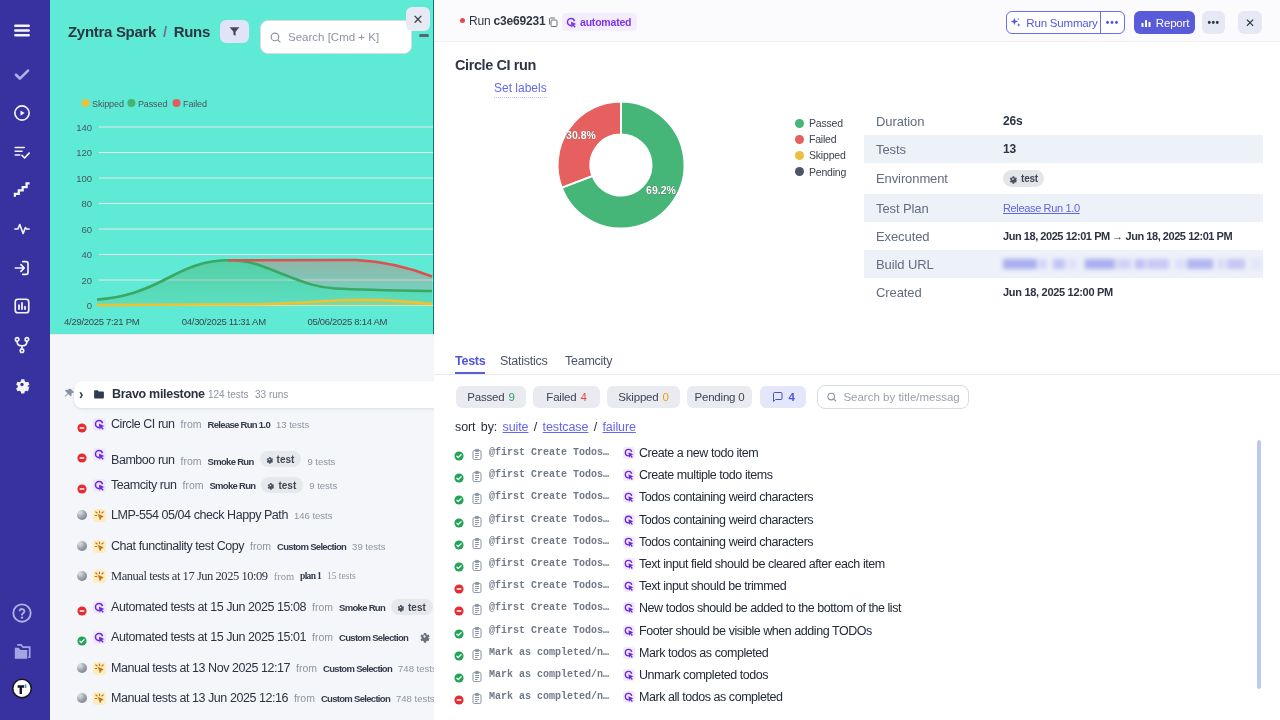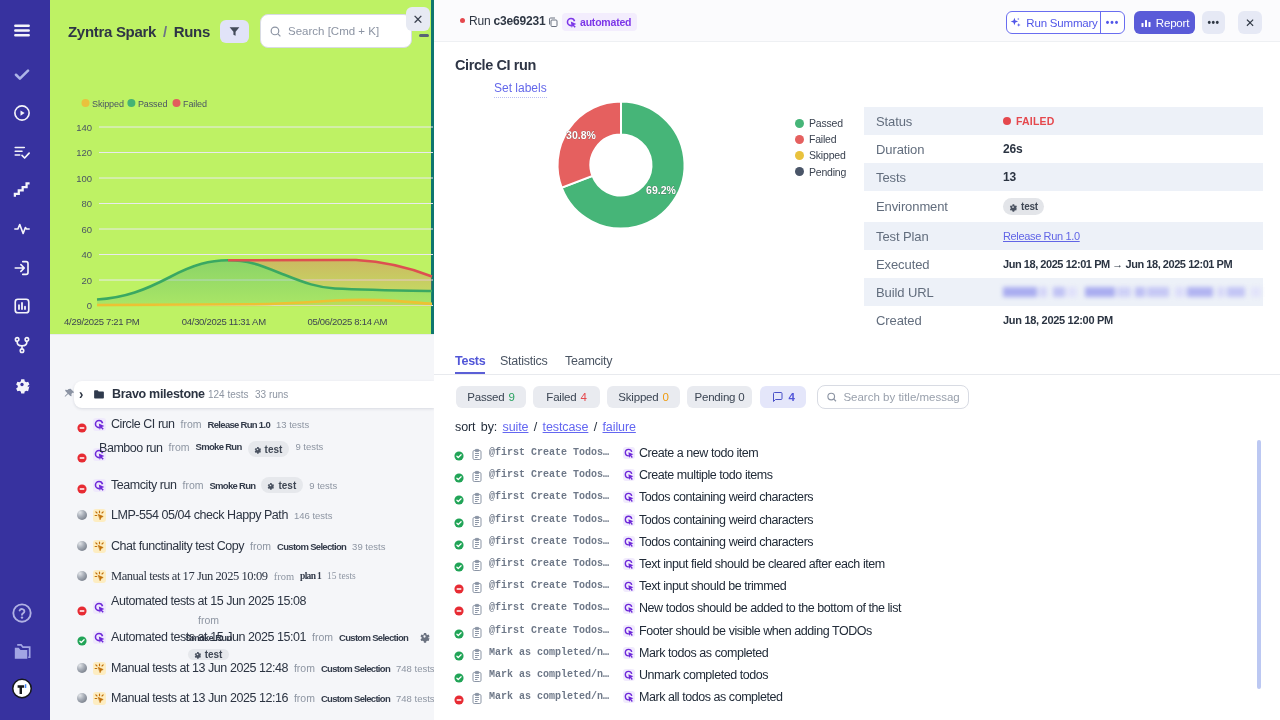--- a/index.html
+++ b/index.html
@@ -1,25 +1,25 @@
 <!DOCTYPE html>
 <html><head>
 <meta charset="utf-8">
 <style>
 * { margin:0; padding:0; box-sizing:border-box; }
 html,body { width:1280px; height:720px; overflow:hidden; font-family:"Liberation Sans",sans-serif; background:#fff; position:relative; }
 .abs { position:absolute; }
 #sidebar { position:absolute; left:0; top:0; width:50px; height:720px; background:#37329f; }
 #sidebar svg { position:absolute; left:22px; transform:translateX(-50%); }
-#panel { position:absolute; left:50px; top:0; width:384px; height:720px; background:#bef264; border-right:3px solid #0f766e; }
+#panel { position:absolute; left:50px; top:0; width:384px; height:720px; background:#5eead4; border-right:1px solid #0f766e; }
 #main { position:absolute; left:434px; top:0; width:846px; height:720px; background:#fff; }
 .ptitle { position:absolute; left:18px; top:23px; font-size:15px; font-weight:bold; color:#2e3545; letter-spacing:-0.3px; }
 .ptitle .sep { color:#6d7585; font-weight:bold; padding:0 3px; }
 .filterbtn { position:absolute; left:170px; top:20px; width:29px; height:23px; background:#e1e3f8; border-radius:6px; display:flex; align-items:center; justify-content:center; }
-.searchbox { position:absolute; left:210px; top:14px; width:152px; height:25px; background:#fff; border:1px solid #d8dbe3; border-radius:8px; display:flex; align-items:center; padding:16px 8px; color:#8c94a3; font-size:11.5px; gap:6px; }
+.searchbox { position:absolute; left:210px; top:20px; width:152px; height:25px; background:#fff; border:1px solid #d8dbe3; border-radius:8px; display:flex; align-items:center; padding:16px 8px; color:#8c94a3; font-size:11.5px; gap:6px; }
 .xbtn { position:absolute; left:356px; top:7px; width:24px; height:24px; background:#e7eaf3; border-radius:6px; color:#3a414f; font-size:13px; display:flex; align-items:center; justify-content:center; z-index:5; }
 .xbtn2 { position:absolute; left:369px; top:34px; width:10px; height:3px; background:#596375; border-radius:2px; }
 .ptabs { position:absolute; left:0; top:70px; width:384px; height:26px; font-size:12px; letter-spacing:-0.25px; color:#39414f; background:#f7f8fa; z-index:2; }
 .ptabs span { position:absolute; top:5px; }
 #chart { position:absolute; left:0; top:96px; }
 #runlist { position:absolute; left:0; top:334px; width:384px; height:386px; background:#f5f6f9; border-top:1px solid #e8eaef; }
 .runrow { position:absolute; left:0; width:384px; height:26px; }
 .milrow { position:absolute; left:24px; top:46px; width:360px; height:27px; background:#fff; border-radius:8px 0 0 8px; box-shadow:0 1px 3px rgba(40,50,80,.14); }
 .typeico { position:absolute; width:13px; height:13px; border-radius:3px; display:flex; align-items:center; justify-content:center; }
 .typeico.auto { background:#efe9fc; }
@@ -195,21 +195,21 @@
         <div style="position:absolute;left:26.5px;top:8px;width:10px;height:10px;"><svg width="10" height="10" viewBox="0 0 24 24">
             <circle cx="12" cy="12" r="11" fill="#e72b33"></circle>
             <rect x="6" y="10.4" width="12" height="3.2" rx="1.6" fill="#fff"></rect>
           </svg></div>
         <div class="typeico auto" style="left:43px;top:6.5px;">
           <svg width="11" height="11" viewBox="0 0 24 24">
             <circle cx="11" cy="11" r="7.8" fill="none" stroke="#6d28d9" stroke-width="3.4" stroke-dasharray="36 13" stroke-dashoffset="-10"></circle>
             <path d="M10.5 10 L22.5 15.2 L17.4 17.2 L21.3 21.5 L18.7 23.7 L14.9 19.2 L12.7 24 Z" fill="#6d28d9"></path>
           </svg>
         </div>
-        <div style="position:absolute;left:49px;top:0;height:26px;display:flex;align-items:flex-start;gap:6px;">
+        <div style="position:absolute;left:61px;top:0;height:26px;display:flex;align-items:flex-end;gap:6px;">
           <span style="font-size:12.5px;font-weight:500;color:#2c3442;white-space:nowrap;letter-spacing:-0.45px;">Bamboo run</span>
           <span style="font-size:10.5px;color:#8d95a2;">from</span>
           <span style="font-size:9.5px;font-weight:bold;color:#333b4a;white-space:nowrap;letter-spacing:-0.7px;">Smoke Run</span>
           <span style="height:16px;background:#e6e8ec;border-radius:9px;display:inline-flex;align-items:center;padding:0 7px 0 5px;gap:3px;font-size:10px;font-weight:bold;color:#3f4754;"><svg width="9" height="9" viewBox="0 0 24 24">
               <path d="M12 8.2a3.8 3.8 0 1 0 0 7.6 3.8 3.8 0 0 0 0-7.6zm9.4 5.7l-2.1 1.6c.05-.5.05-1.5 0-2l2.1-1.6-1.6-3.4-2.6.7c-.4-.35-1.2-.9-1.7-1l-.5-2.7H11l-.5 2.7c-.5.15-1.3.65-1.7 1l-2.6-.7-1.6 3.4 2.1 1.6c-.05.5-.05 1.5 0 2l-2.1 1.6 1.6 3.4 2.6-.7c.4.35 1.2.9 1.7 1l.5 2.7h3.9l.5-2.7c.5-.15 1.3-.65 1.7-1l2.6.7z" fill="#4a5260"></path>
               <circle cx="12" cy="12" r="2.1" fill="#e6e8ec"></circle>
             </svg> test</span>
           <span style="font-size:9.5px;color:#8d95a2;white-space:nowrap;margin-left:0;">9 tests</span>
         </div>
       </div>
@@ -288,21 +288,21 @@
         <div style="position:absolute;left:26.5px;top:8px;width:10px;height:10px;"><svg width="10" height="10" viewBox="0 0 24 24">
             <circle cx="12" cy="12" r="11" fill="#e72b33"></circle>
             <rect x="6" y="10.4" width="12" height="3.2" rx="1.6" fill="#fff"></rect>
           </svg></div>
         <div class="typeico auto" style="left:43px;top:6.5px;">
           <svg width="11" height="11" viewBox="0 0 24 24">
             <circle cx="11" cy="11" r="7.8" fill="none" stroke="#6d28d9" stroke-width="3.4" stroke-dasharray="36 13" stroke-dashoffset="-10"></circle>
             <path d="M10.5 10 L22.5 15.2 L17.4 17.2 L21.3 21.5 L18.7 23.7 L14.9 19.2 L12.7 24 Z" fill="#6d28d9"></path>
           </svg>
         </div>
-        <div style="position:absolute;left:61px;top:0;height:26px;display:flex;align-items:center;gap:6px;flex-direction:column;">
+        <div style="position:absolute;left:61px;top:0;height:26px;display:flex;align-items:center;gap:6px;">
           <span style="font-size:12.5px;font-weight:500;color:#2c3442;white-space:nowrap;letter-spacing:-0.45px;">Automated tests at 15 Jun 2025 15:08</span>
           <span style="font-size:10.5px;color:#8d95a2;">from</span>
           <span style="font-size:9.5px;font-weight:bold;color:#333b4a;white-space:nowrap;letter-spacing:-0.7px;">Smoke Run</span>
           <span style="height:16px;background:#e6e8ec;border-radius:9px;display:inline-flex;align-items:center;padding:0 7px 0 5px;gap:3px;font-size:10px;font-weight:bold;color:#3f4754;"><svg width="9" height="9" viewBox="0 0 24 24">
               <path d="M12 8.2a3.8 3.8 0 1 0 0 7.6 3.8 3.8 0 0 0 0-7.6zm9.4 5.7l-2.1 1.6c.05-.5.05-1.5 0-2l2.1-1.6-1.6-3.4-2.6.7c-.4-.35-1.2-.9-1.7-1l-.5-2.7H11l-.5 2.7c-.5.15-1.3.65-1.7 1l-2.6-.7-1.6 3.4 2.1 1.6c-.05.5-.05 1.5 0 2l-2.1 1.6 1.6 3.4 2.6-.7c.4.35 1.2.9 1.7 1l.5 2.7h3.9l.5-2.7c.5-.15 1.3-.65 1.7-1l2.6.7z" fill="#4a5260"></path>
               <circle cx="12" cy="12" r="2.1" fill="#e6e8ec"></circle>
             </svg> test</span>
         </div>
       </div>
       <div class="runrow" style="top:289px;">
@@ -332,21 +332,21 @@
         <div style="position:absolute;left:26.5px;top:8px;width:10px;height:10px;">
           <div class="stat gray" style="width:10px;height:10px;border-radius:50%;"></div>
         </div>
         <div class="typeico man" style="left:43px;top:6.5px;">
           <svg width="11" height="11" viewBox="0 0 24 24" fill="none" stroke="#c1700a" stroke-width="2.6" stroke-linecap="round">
             <path d="M4 4 L6.5 6.5 M12 2.5 L12 6 M20 4 L17.5 6.5 M2.5 12 L6 12"></path>
             <path d="M10 10 L20 14.2 L15.6 15.9 L13.7 20.4 Z" fill="#c1700a" stroke-width="1.6"></path>
           </svg>
         </div>
         <div style="position:absolute;left:61px;top:0;height:26px;display:flex;align-items:center;gap:6px;">
-          <span style="font-size:12.5px;font-weight:500;color:#2c3442;white-space:nowrap;letter-spacing:-0.45px;">Manual tests at 13 Jun 2025 12:48</span>
+          <span style="font-size:12.5px;font-weight:500;color:#2c3442;white-space:nowrap;letter-spacing:-0.45px;">Manual tests at 13 Nov 2025 12:17</span>
           <span style="font-size:10.5px;color:#8d95a2;">from</span>
           <span style="font-size:9.5px;font-weight:bold;color:#333b4a;white-space:nowrap;letter-spacing:-0.7px;">Custom Selection</span>
           <span style="font-size:9.5px;color:#8d95a2;white-space:nowrap;margin-left:0;">748 tests</span>
         </div>
       </div>
       <div class="runrow" style="top:350px;">
         <div style="position:absolute;left:26.5px;top:8px;width:10px;height:10px;">
           <div class="stat gray" style="width:10px;height:10px;border-radius:50%;"></div>
         </div>
         <div class="typeico man" style="left:43px;top:6.5px;">
@@ -401,27 +401,20 @@
       <text x="35" y="44" text-anchor="middle" font-size="10.5" font-weight="bold" fill="#fff" stroke="#555" stroke-width="0.4" paint-order="stroke">30.8%</text>
       <text x="115" y="99" text-anchor="middle" font-size="10.5" font-weight="bold" fill="#fff" stroke="#555" stroke-width="0.4" paint-order="stroke">69.2%</text>
     </svg>
   <div class="legend">
     <div><i style="background:#46b578"></i>Passed</div>
     <div><i style="background:#e5605f"></i>Failed</div>
     <div><i style="background:#e9c23d"></i>Skipped</div>
     <div><i style="background:#4a5568"></i>Pending</div>
   </div>
   <div id="infotable">
-      <div class="irow alt" style="height:28px;">
-        <div class="ilabel">Status</div>
-        <div class="ival">
-          <span style="width:8px;height:8px;border-radius:50%;background:#e5484d;display:inline-block;margin-right:5px;"></span>
-          <span style="color:#e5484d;font-size:10.5px;letter-spacing:.2px;">FAILED</span>
-        </div>
-      </div>
       <div class="irow" style="height:28px;">
         <div class="ilabel">Duration</div>
         <div class="ival">26s</div>
       </div>
       <div class="irow alt" style="height:28px;">
         <div class="ilabel">Tests</div>
         <div class="ival">13</div>
       </div>
       <div class="irow" style="height:31px;">
         <div class="ilabel">Environment</div>

